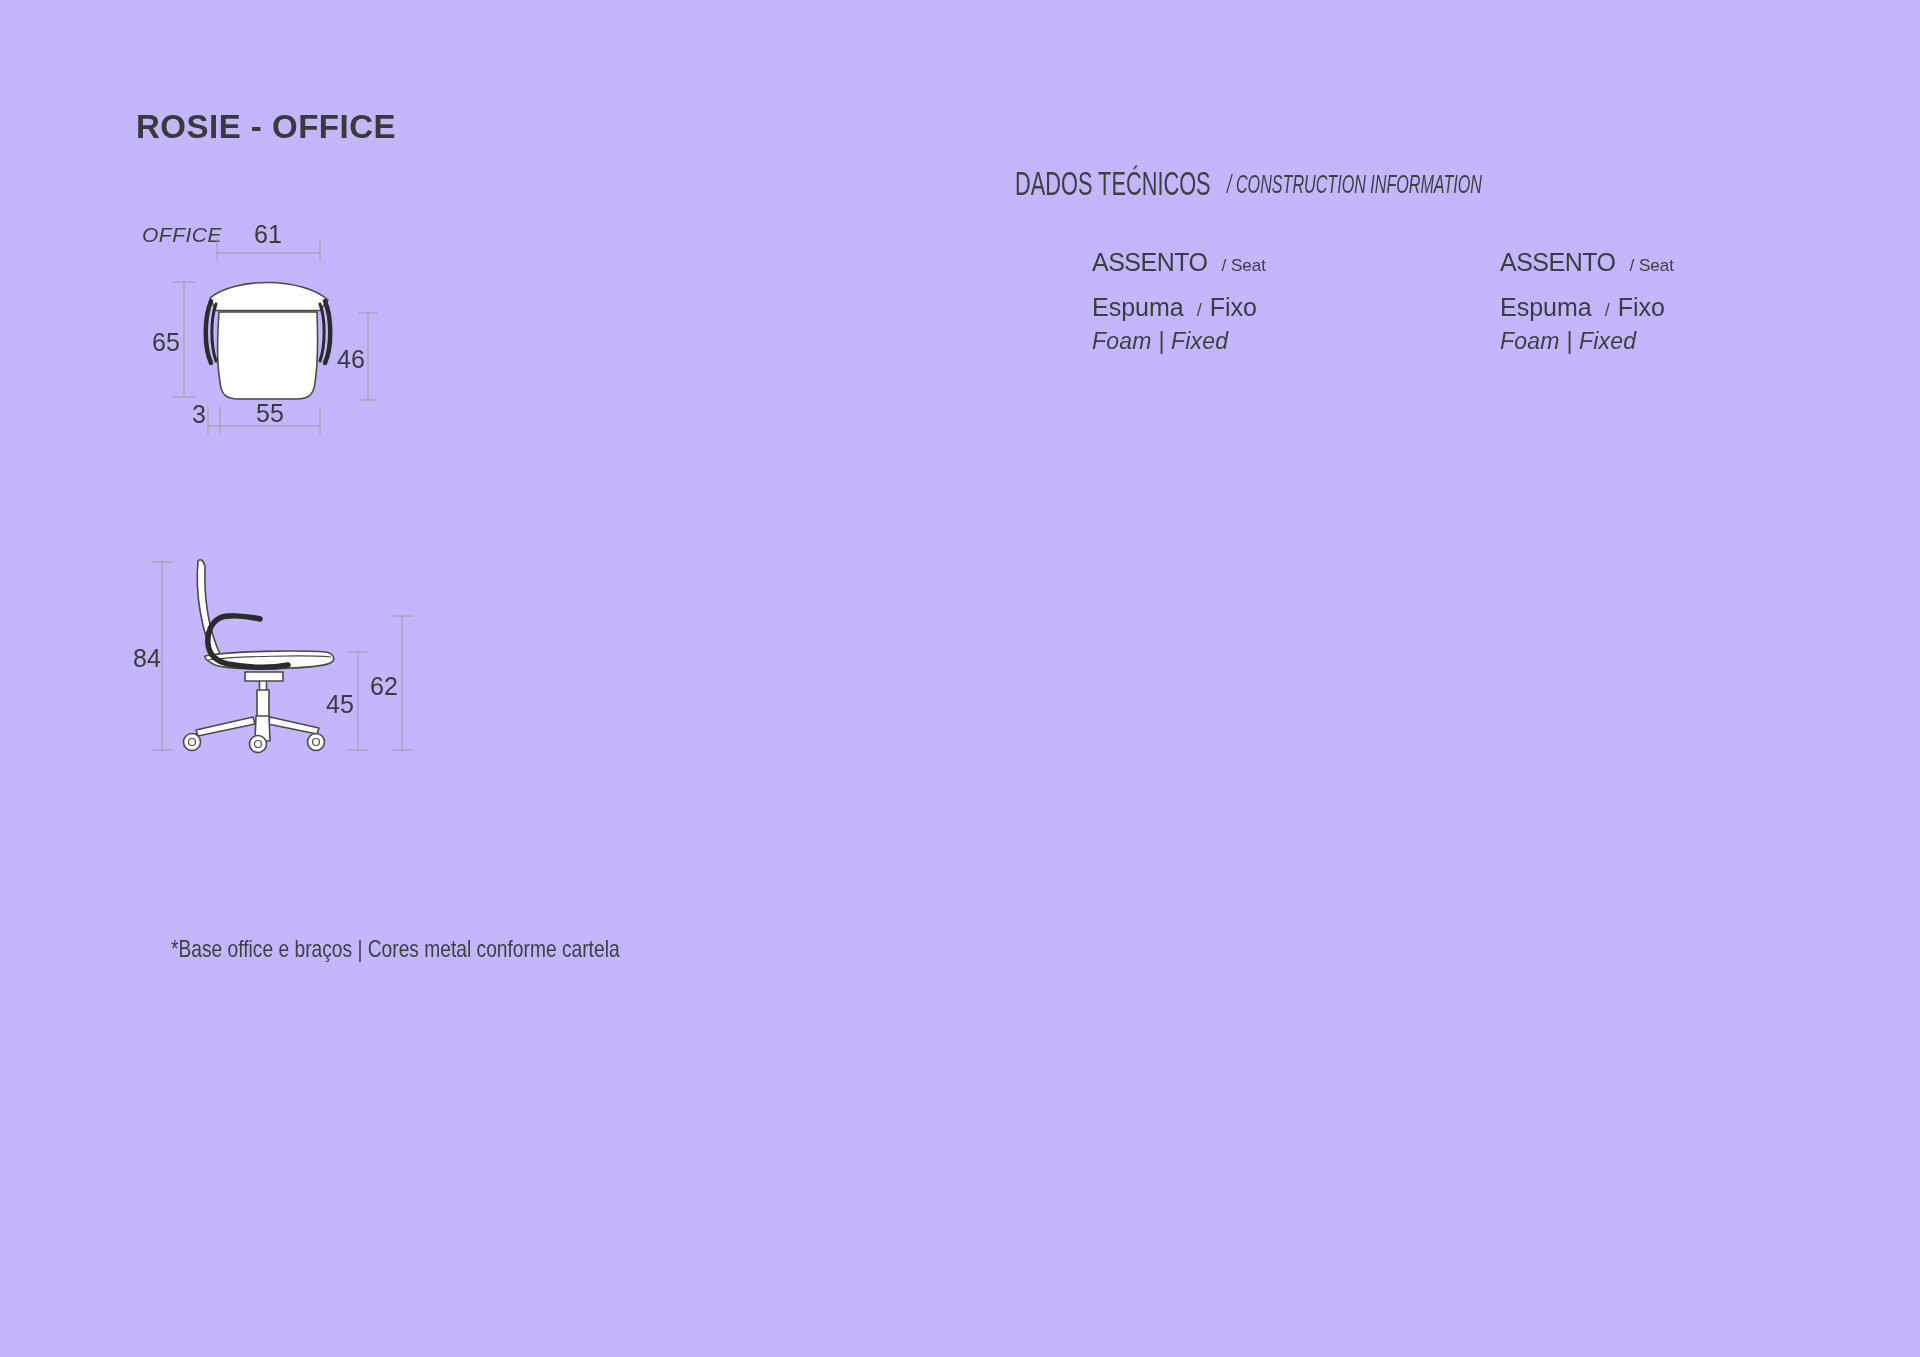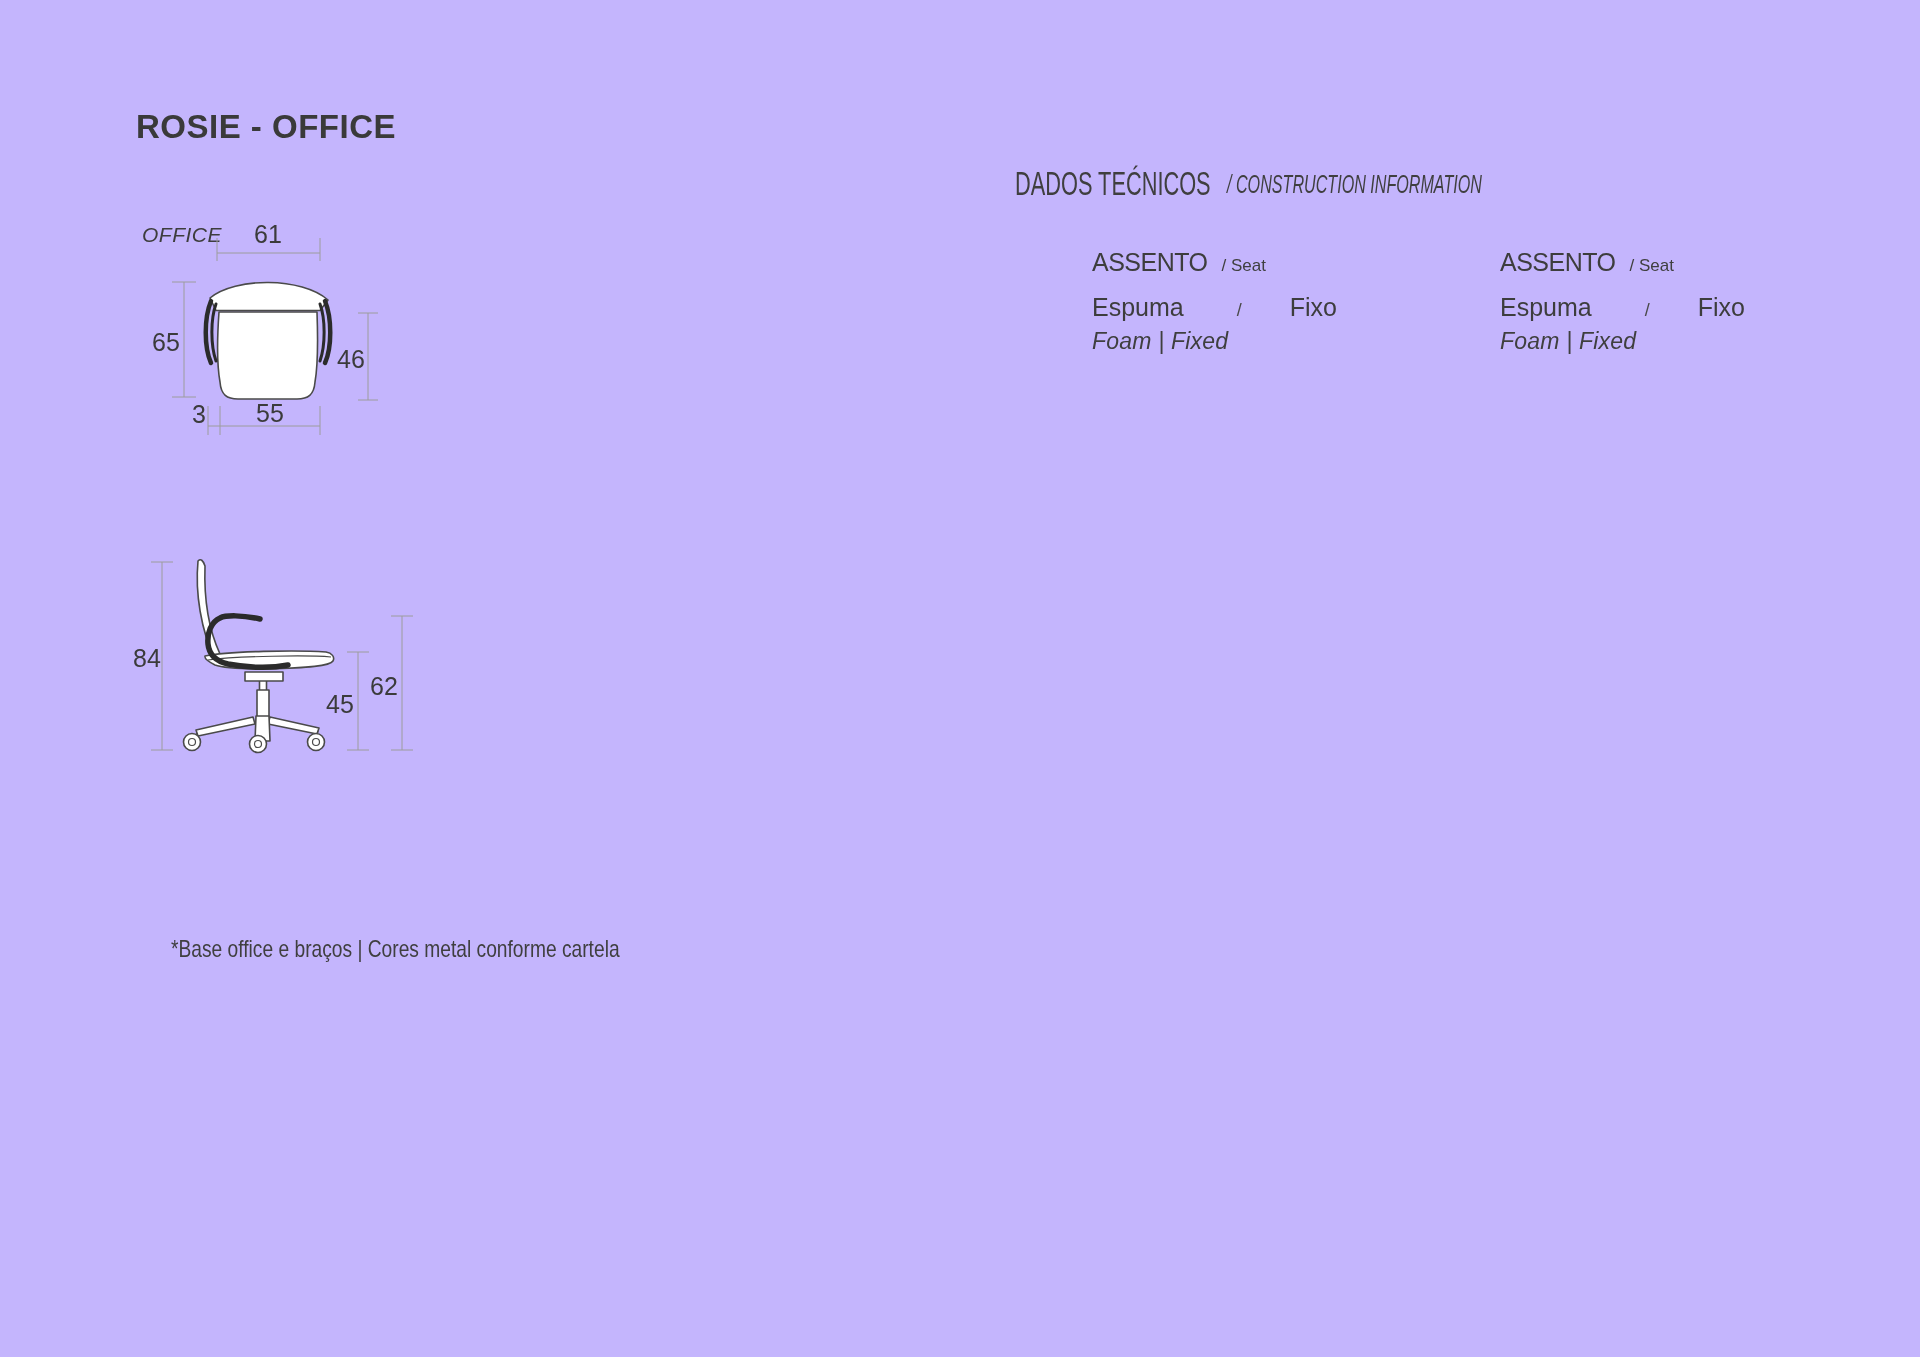--- a/index.html
+++ b/index.html
@@ -54,21 +54,21 @@
   .spec-title {
     font-size: 25px;
     letter-spacing: -0.5px;
     color: #3d3d3d;
   }
   .spec-title-en {
     font-size: 17px;
     color: #3f3f3f;
     margin-left: 14px;
   }
-  .spec-value-row { margin-top: 20px; gap: 40px; }
+  .spec-value-row { margin-top: 20px; }
   .spec-value {
     font-size: 25px;
     color: #3d3d3d;
   }
   .spec-sep {
     font-size: 18px;
     color: #4a4a4a;
     margin: 0 8px 0 13px;
   }
   .spec-en {

